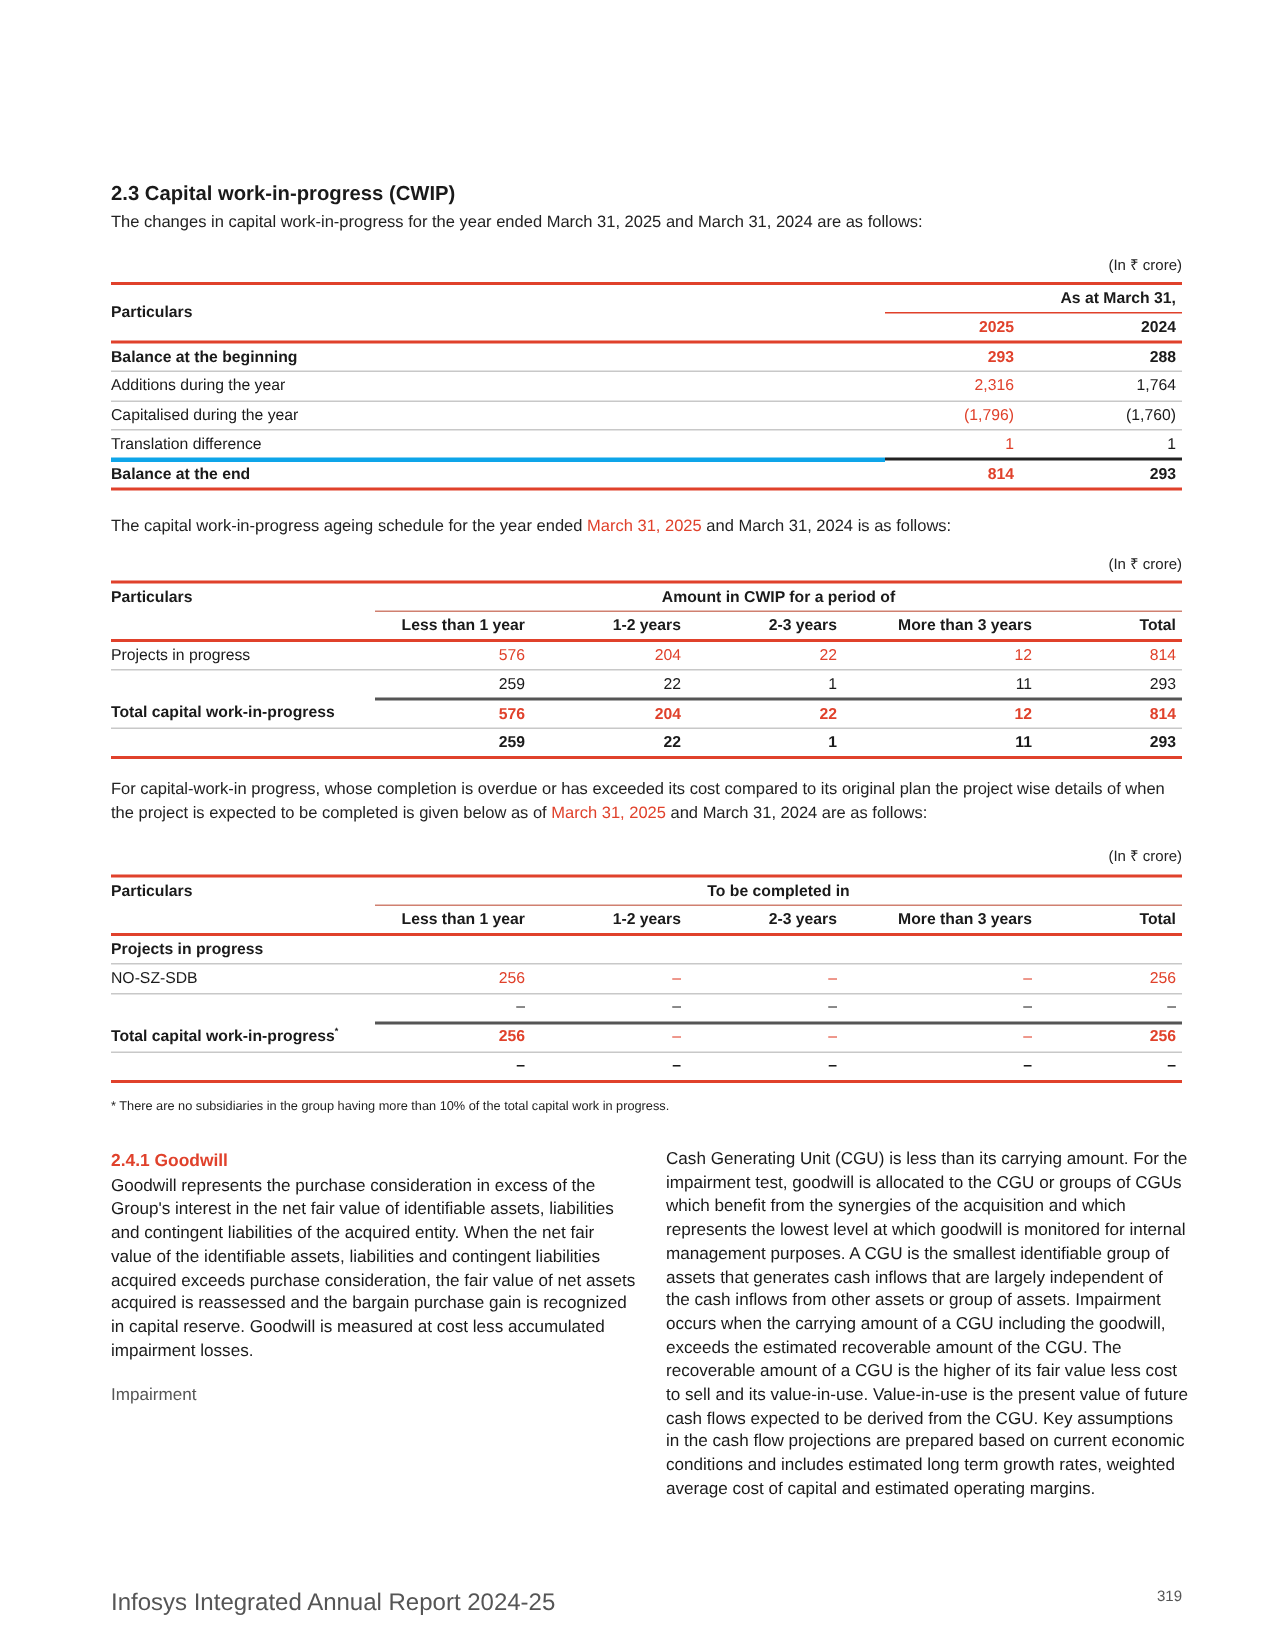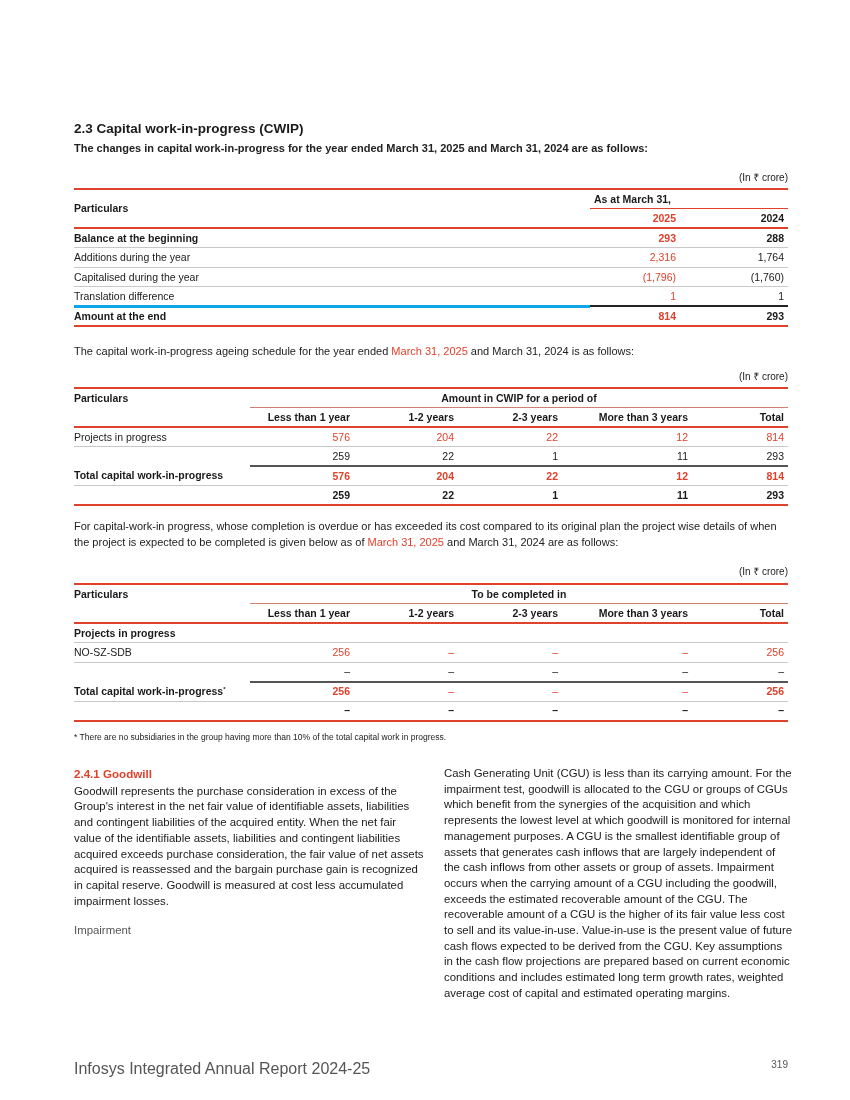--- a/index.html
+++ b/index.html
@@ -39,33 +39,33 @@
   .footer-left { position: absolute; left: 74px; top: 1058px; font-size: 16px; color: #555; }
   .footer-right { position: absolute; right: 62px; top: 1058px; font-size: 10px; color: #555; }
   sup { font-size: 6px; }
 </style>
 </head>
 <body>
 
 <div class="page">
 
   <div class="h2" style="top:120px;">2.3 Capital work-in-progress (CWIP)</div>
-  <div class="intro" style="top:141px;font-weight:bold;">The changes in capital work-in-progress for the year ended March 31, 2025 and March 31, 2024 are as follows:</div>
+  <div class="intro" style="top:141px;">The changes in capital work-in-progress for the year ended March 31, 2025 and March 31, 2024 are as follows:</div>
   <div class="unit" style="top:171px;">(In ₹ crore)</div>
 
   <table style="top:188px;">
     <colgroup>
         <col style="width:516px">
         <col style="width:100px">
         <col style="width:98px">
       </colgroup>
     <tbody>
         <tr class="topline">
       <th class="left" rowspan="2" style="vertical-align:middle;">Particulars</th>
-      <th colspan="2" style="text-align:left;border-bottom:1.5px solid #e0412b;margin-top:18px;">As at March 31,</th>
+      <th colspan="2" style="text-align:right;border-bottom:1.5px solid #e0412b;margin-top:18px;">As at March 31,</th>
     </tr>
     <tr style="border-bottom:2px solid #e0412b;">
       <th class="red" style="text-align:right;padding-right:14px;">2025</th>
       <th>2024</th>
     </tr>
     <tr class="sep">
       <td class="left bold">Balance at the beginning</td>
       <td class="num red bold" style="padding-right:14px;">293</td>
       <td class="num bold">288</td>
     </tr>
@@ -78,21 +78,21 @@
       <td class="left">Capitalised during the year</td>
       <td class="num red" style="padding-right:14px;">(1,796)</td>
       <td class="num">(1,760)</td>
     </tr>
     <tr>
       <td class="left" style="border-bottom:3px solid #0ea5e9;">Translation difference</td>
       <td class="num red" style="padding-right:14px;border-bottom:2px solid #222;">1</td>
       <td class="num" style="border-bottom:2px solid #222;">1</td>
     </tr>
     <tr class="bottomline">
-      <td class="left bold">Amount at the end</td>
+      <td class="left bold">Balance at the end</td>
       <td class="num red bold" style="padding-right:14px;">814</td>
       <td class="num bold">293</td>
     </tr>
   </tbody>
     </table>
 
   <div class="intro" style="top:344px;">
     <span>The capital work-in-progress ageing schedule for the year ended </span><span class="red">March 31, 2025</span><span> and March 31, 2024 is as follows:</span>
   </div>
   <div class="unit" style="top:370px;">(In ₹ crore)</div>

